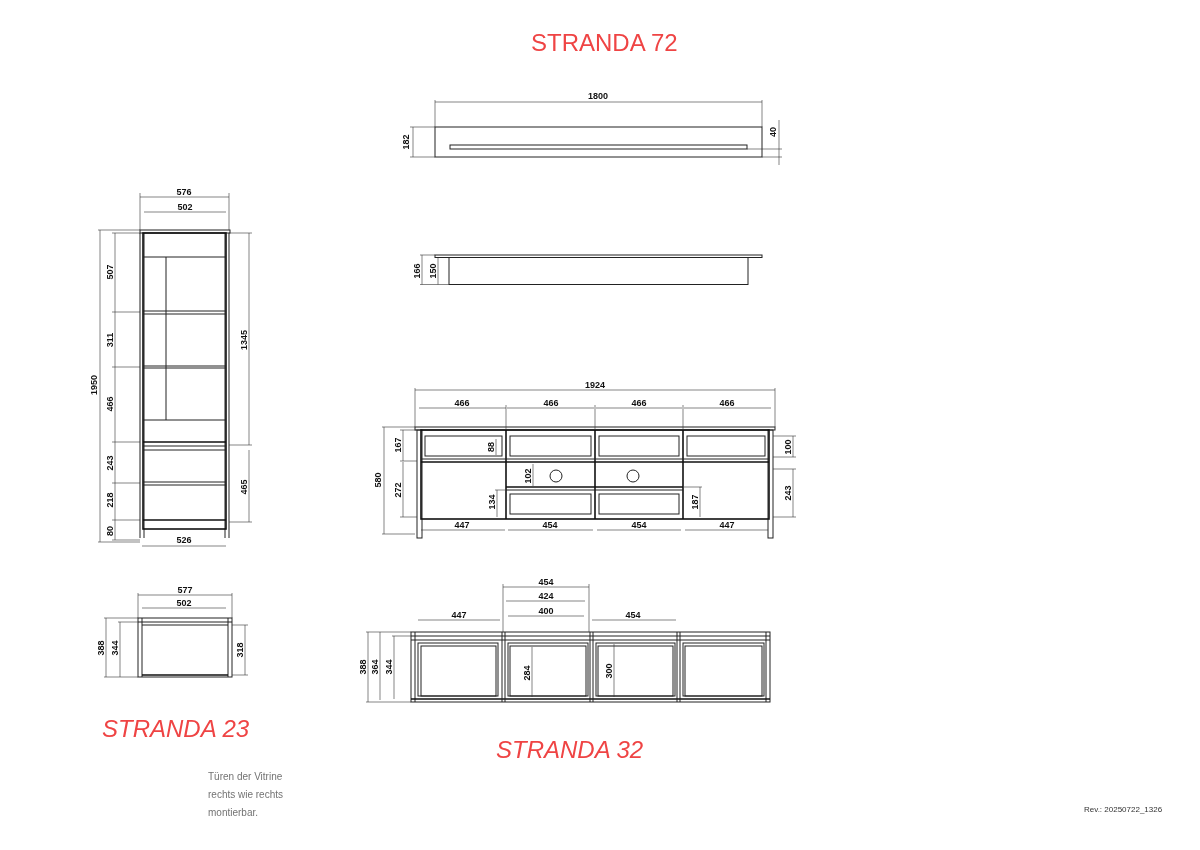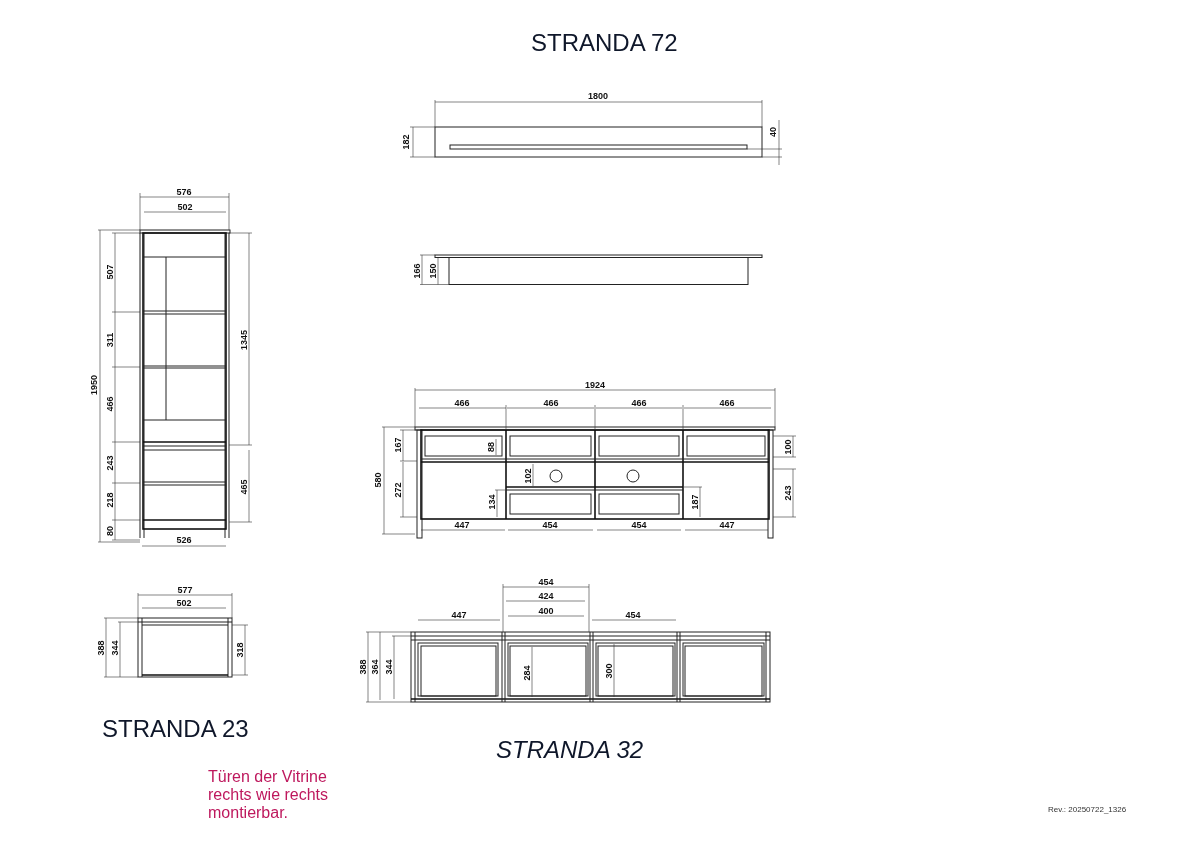--- a/index.html
+++ b/index.html
@@ -1,39 +1,39 @@
 <!DOCTYPE html>
 <html><head>
 <meta charset="utf-8">
 <style>
   html, body { margin:0; padding:0; background:#ffffff; }
   body { width:1200px; height:850px; position:relative; overflow:hidden; font-family:"Liberation Sans", sans-serif; color:#111; }
-  .title { position:absolute; font-size:24px; font-weight:normal; color:#0f172a; white-space:nowrap; }
-  .note { position:absolute; font-size:16px; line-height:18px; color:#be185d; }
+  .title { position:absolute; font-size:24px; font-weight:normal; color:#ef4444; white-space:nowrap; }
+  .note { position:absolute; font-size:10px; line-height:18px; color:#737373; }
   .rev { position:absolute; font-size:8px; color:#333; }
   svg { position:absolute; left:0; top:0; }
   .ln { stroke:#222; stroke-width:1; fill:none; }
   .lnb { stroke:#111; stroke-width:1.6; fill:none; }
   .dm { stroke:#333; stroke-width:0.6; fill:none; }
   .dt { font-family:"Liberation Sans", sans-serif; font-size:9px; font-weight:bold; fill:#111; }
 </style>
 </head>
 <body>
 
 <div class="title" style="left:531px; top:29px;">STRANDA 72</div>
-<div class="title" style="left:102px; top:715px;">STRANDA 23</div>
+<div class="title" style="left:102px; top:715px;font-style:italic;">STRANDA 23</div>
 <div class="title" style="left:496px; top:736px;font-style:italic;">STRANDA 32</div>
 
 <div class="note" style="left:208px; top:768px;">
   <div>Türen der Vitrine</div>
   <div>rechts wie rechts</div>
   <div>montierbar.</div>
 </div>
 
-<div class="rev" style="left:1048px; top:805px;">Rev.: 20250722_1326</div>
+<div class="rev" style="left:1084px; top:805px;">Rev.: 20250722_1326</div>
 
 <svg width="1200" height="850" viewBox="0 0 1200 850">
 
   <g>
     <rect class="ln" x="435" y="127" width="327" height="30"></rect>
     <rect class="ln" x="450" y="145" width="297" height="4"></rect>
 
     <line class="dm" x1="435" y1="100" x2="435" y2="127"></line>
     <line class="dm" x1="762" y1="100" x2="762" y2="127"></line>
     <line class="dm" x1="435" y1="102" x2="762" y2="102"></line>

